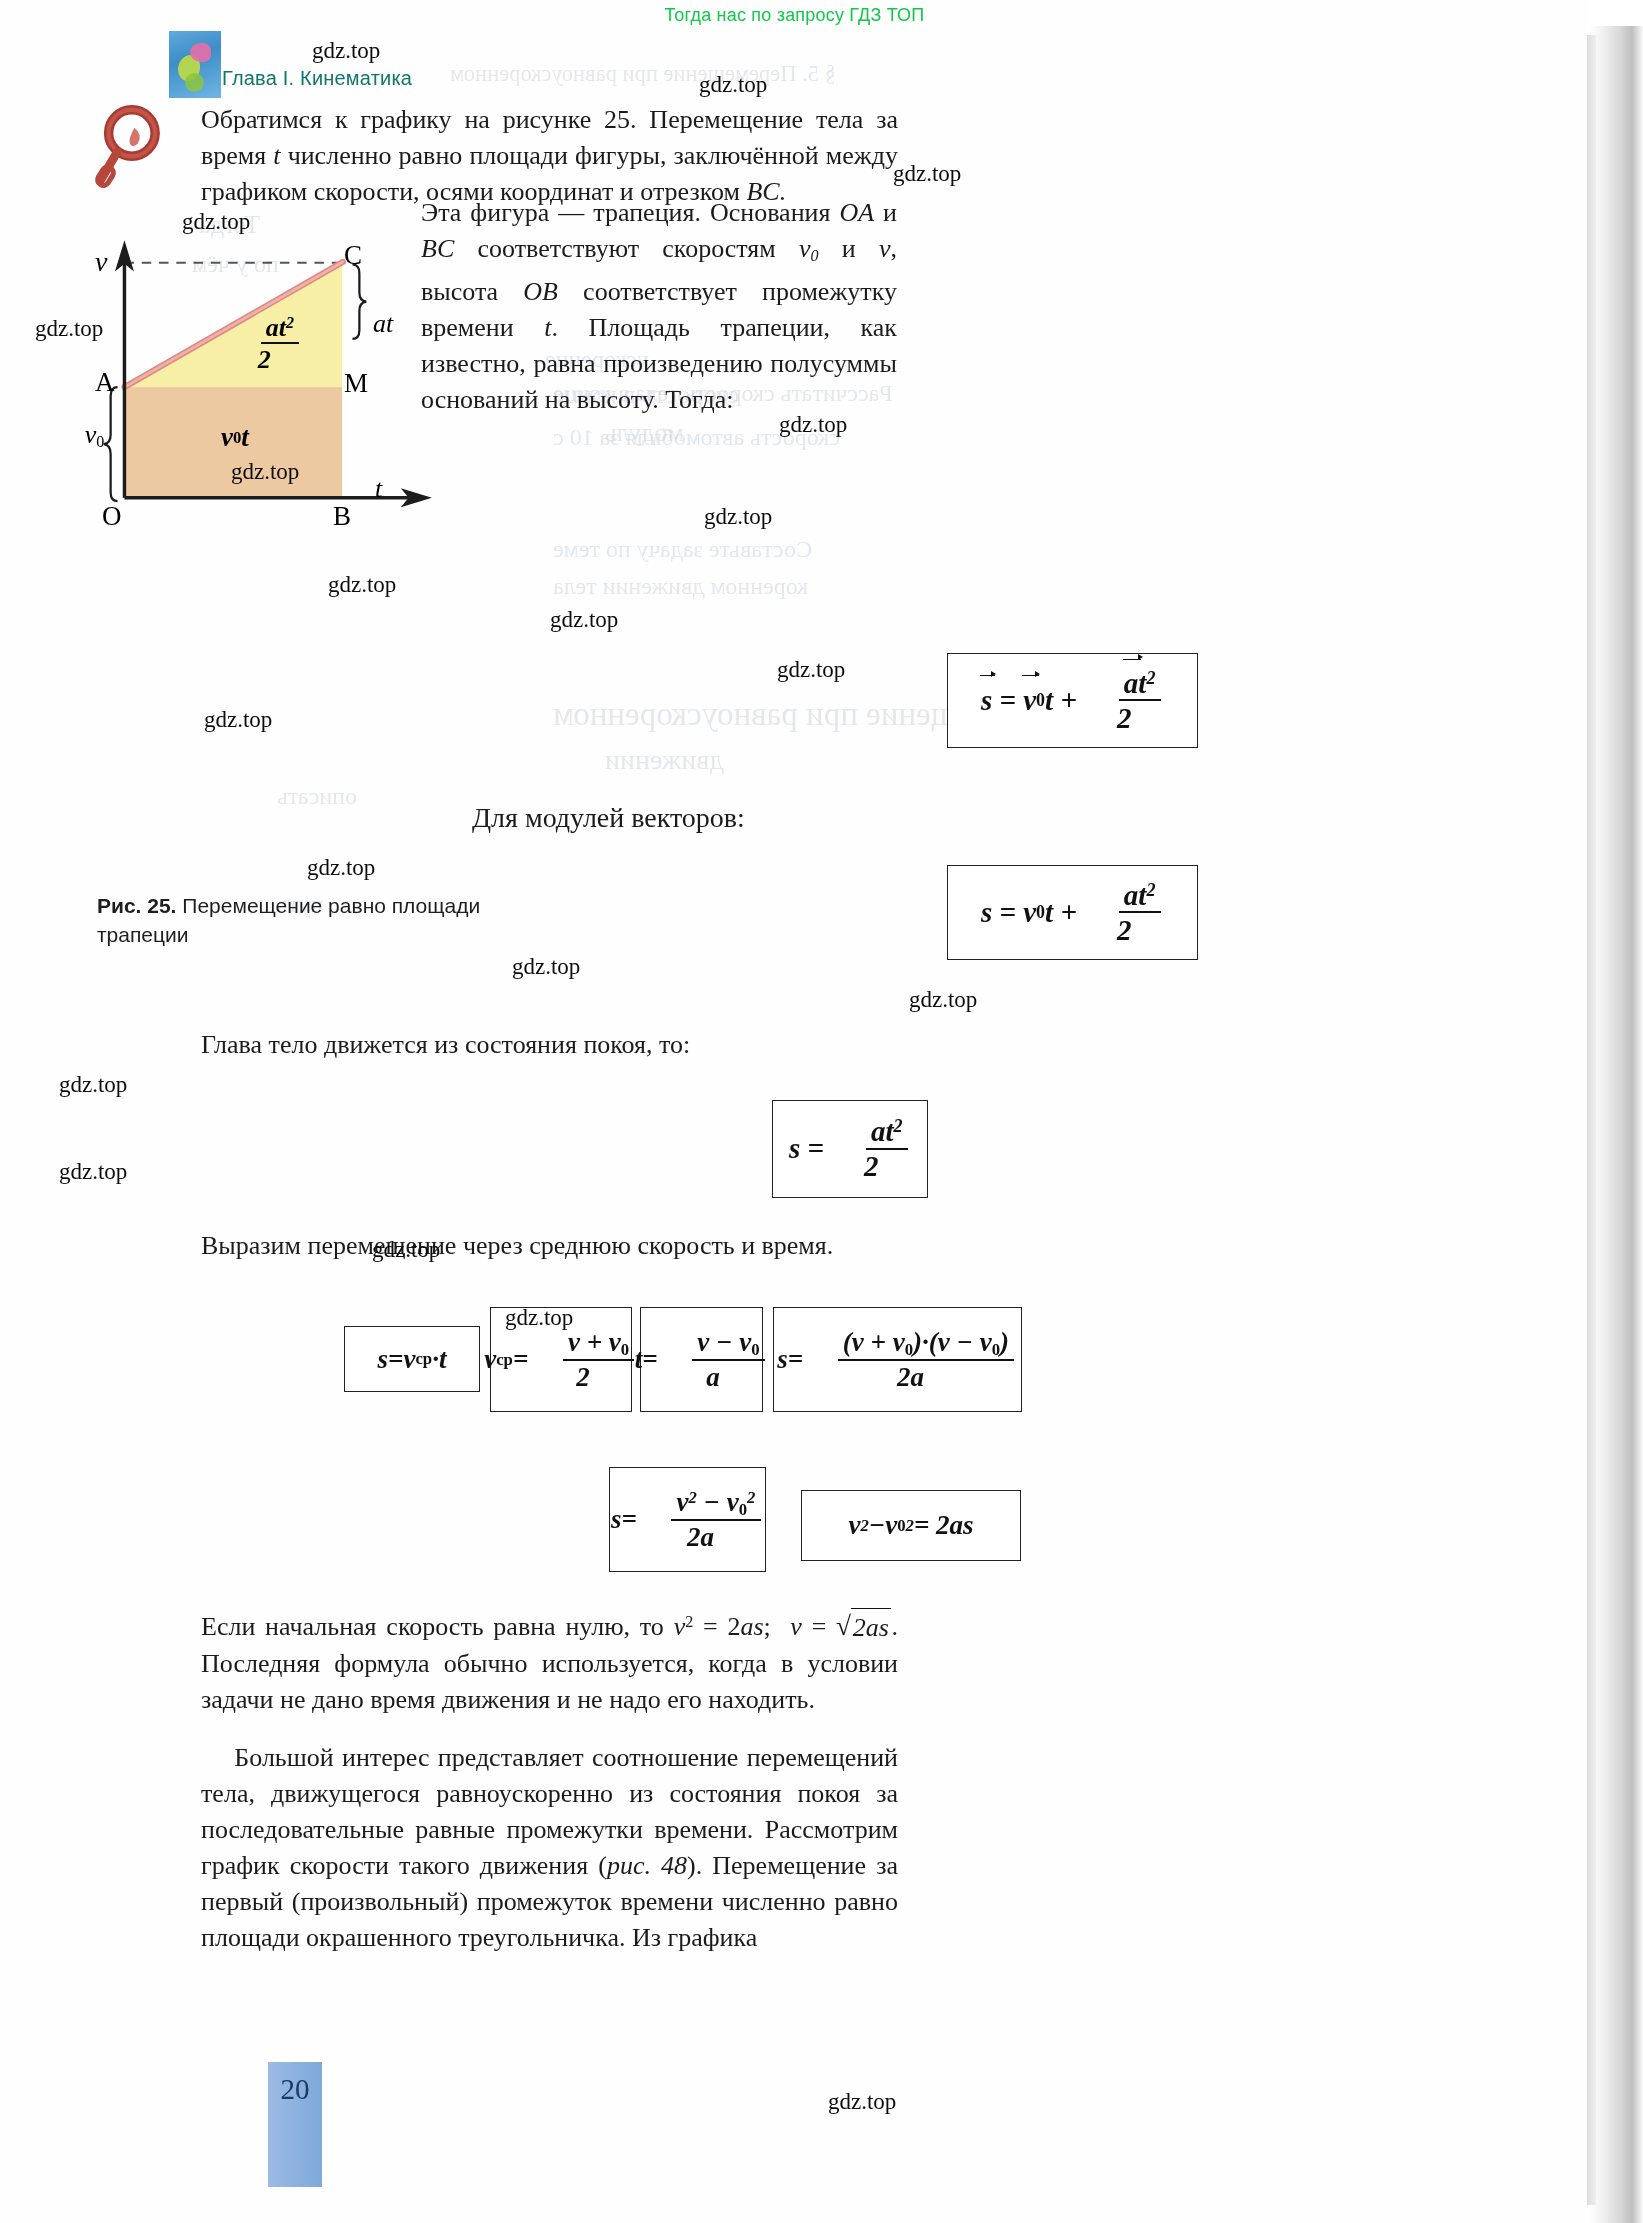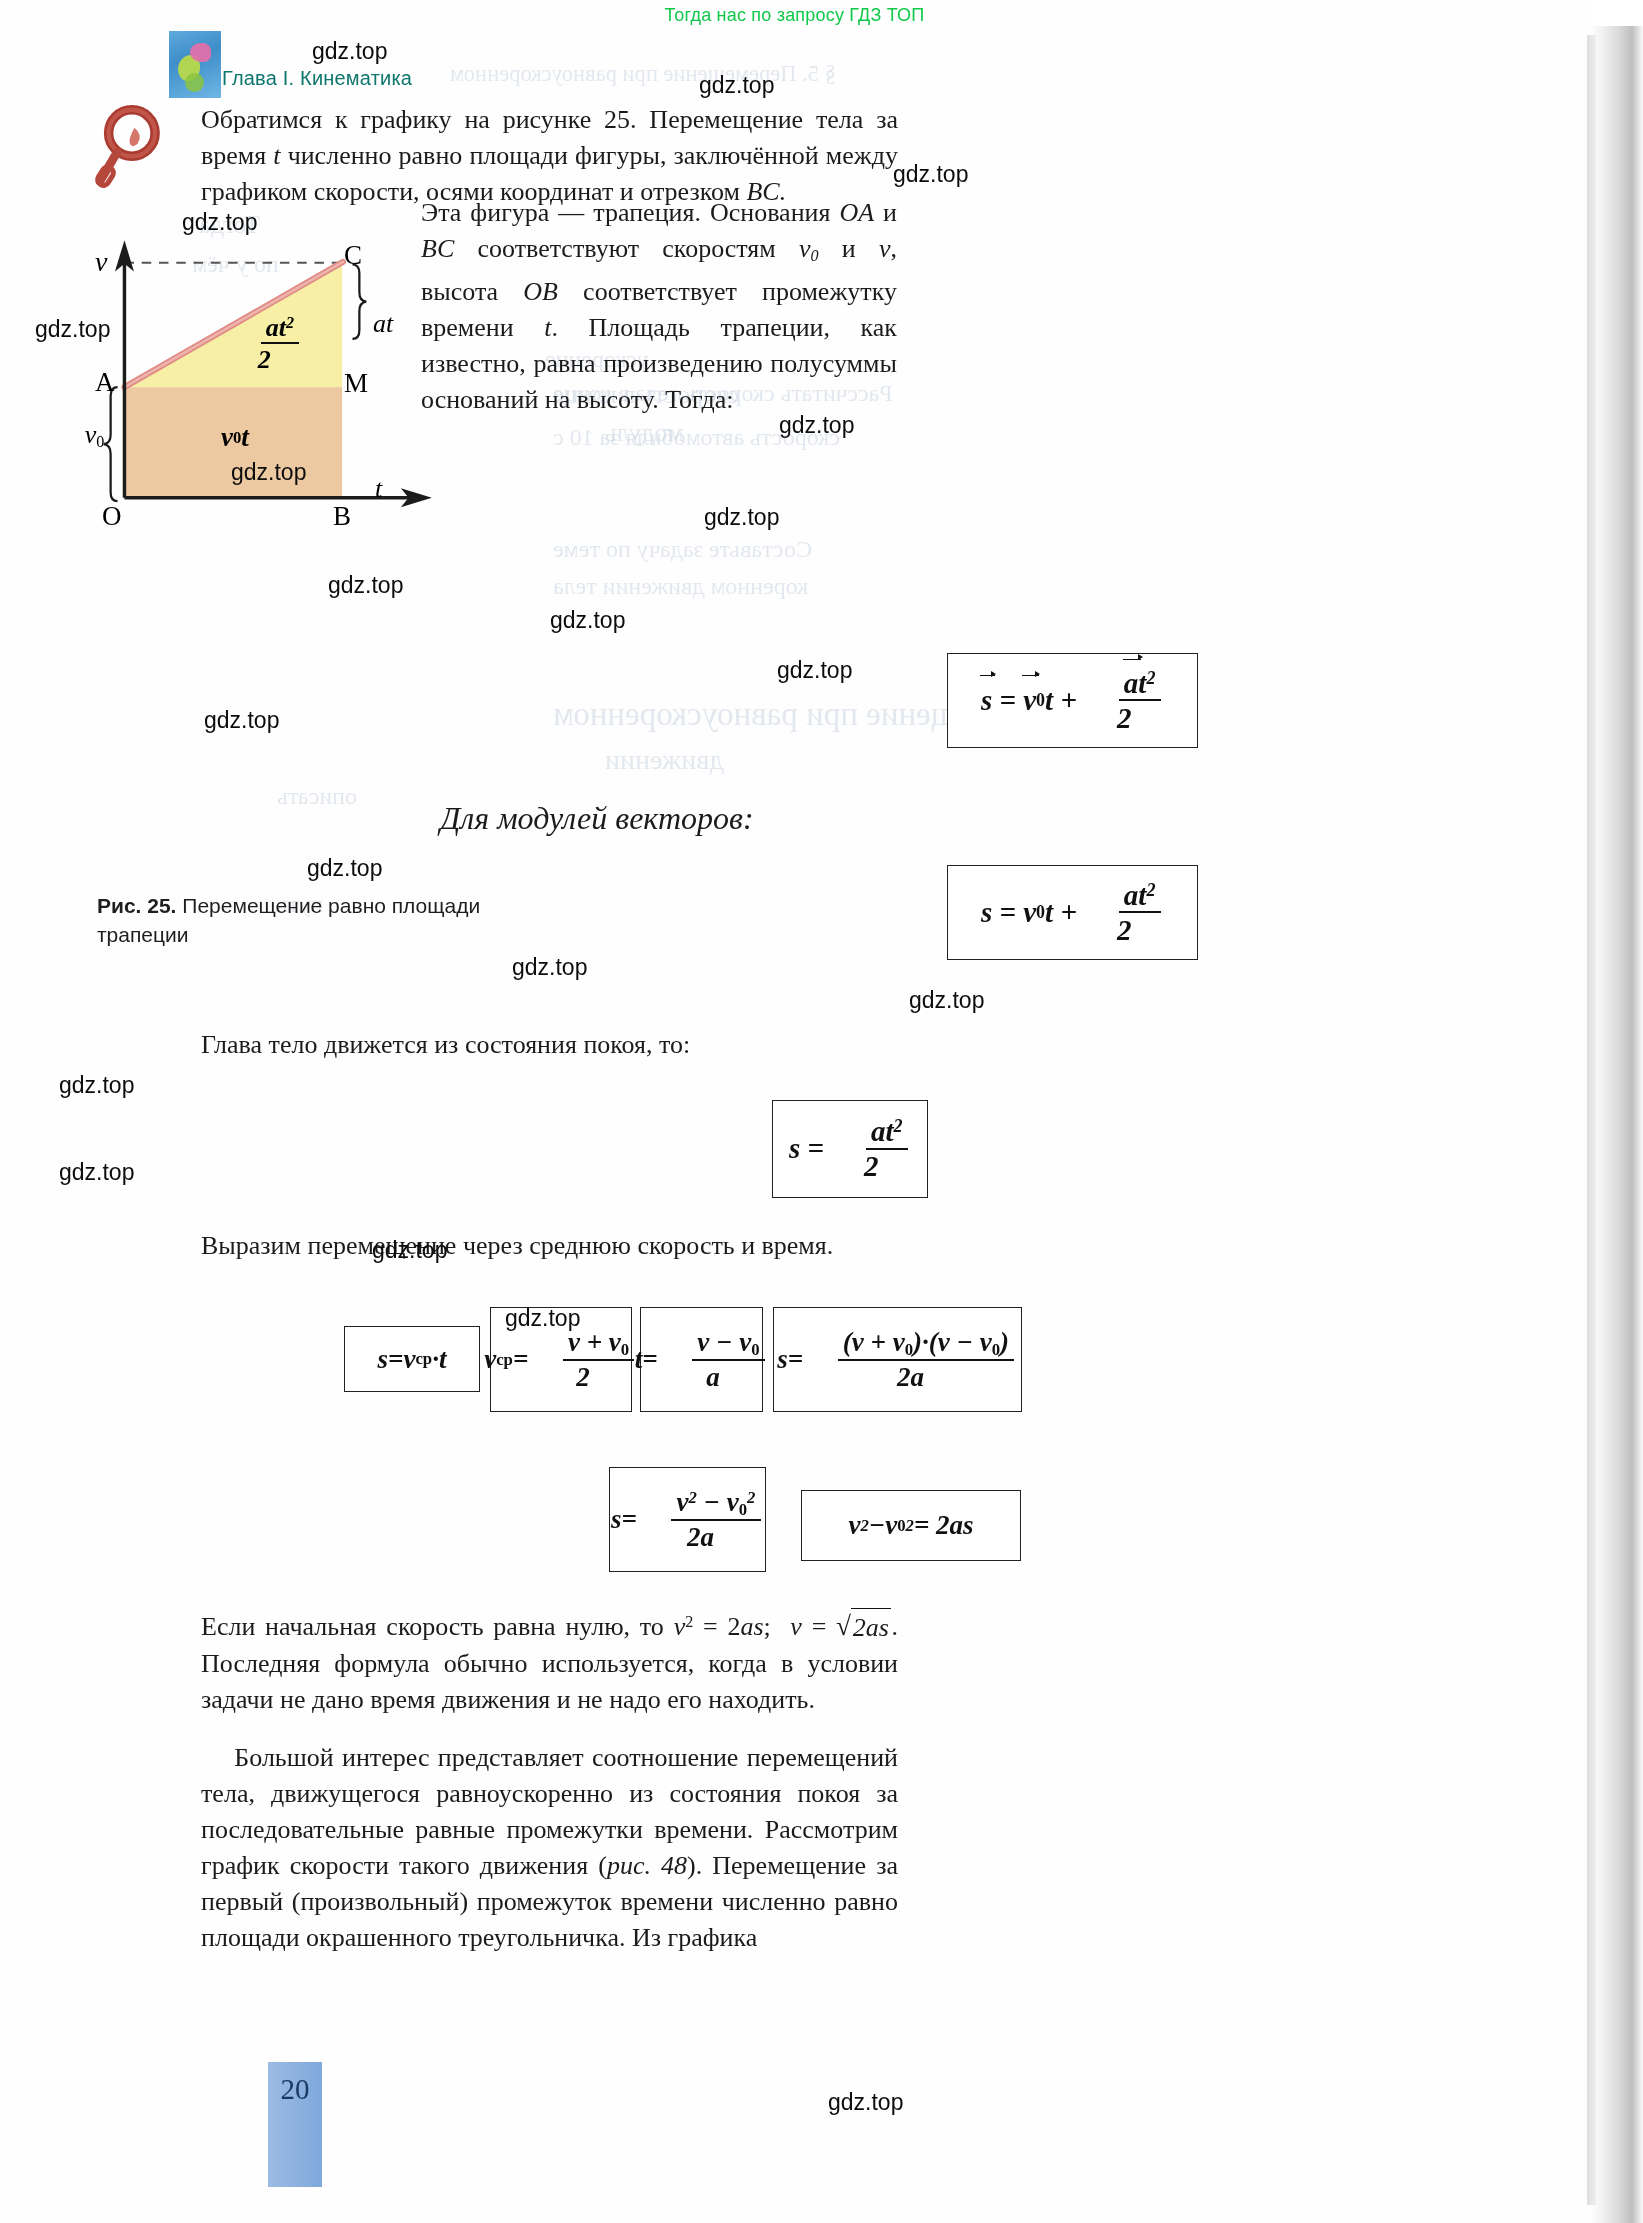--- a/index.html
+++ b/index.html
@@ -126,21 +126,21 @@
   
   #bottom-mark{
     position:absolute; left:0; top:2176px; width:1589px; text-align:center;
     color:#7d27c8; font-family:"Liberation Serif", serif; font-size:18px;
     letter-spacing:0.4px;
   }
 
   
   .wm{
     position:absolute; color:#0c0c0c;
-    font-family:Liberation Sans, sans-serif; font-size:23px;
+    font-family:Liberation Serif, serif; font-size:23px;
     white-space:nowrap; pointer-events:none; user-select:none;
   }
 </style>
 </head>
 <body>
 
 <div id="paper">
 
   <div id="ghosts">
       <div class="ghost" style="left: 450px; top: 61px; font-size: 22.5px;">§ 5. Перемещение при равноускоренном</div>
@@ -253,21 +253,21 @@
     <span class="math" style="font-size:29px;">
       <span class="vec"><i>s</i><span class="tip"></span></span>&nbsp;=&nbsp;
       <span class="vec"><i>v</i><span class="tip"></span></span><span class="sub-rm">0</span><i>t</i>&nbsp;+&nbsp;
       <span class="frac">
         <span class="num"><span class="vec"><i>a</i><span class="tip"></span></span><i>t</i><sup>2</sup></span>
         <span class="den">2</span>
       </span>
     </span>
   </div>
 
-  <div class="para" style="left:440px; top:800px; width:450px; font-size:32px;font-style:italic;">Для модулей векторов:</div>
+  <div class="para" style="left:472px; top:800px; width:450px; font-size:28px;">Для модулей векторов:</div>
 
   <div class="fbox" style="left:947px; top:865px; width:251px; height:95px;">
     <span class="math" style="font-size:29px;">
       <i>s</i>&nbsp;=&nbsp;<i>v</i><span class="sub-rm">0</span><i>t</i>&nbsp;+&nbsp;
       <span class="frac">
           <span class="num"><i>at</i><sup>2</sup></span>
           <span class="den">2</span>
         </span>
     </span>
   </div>

